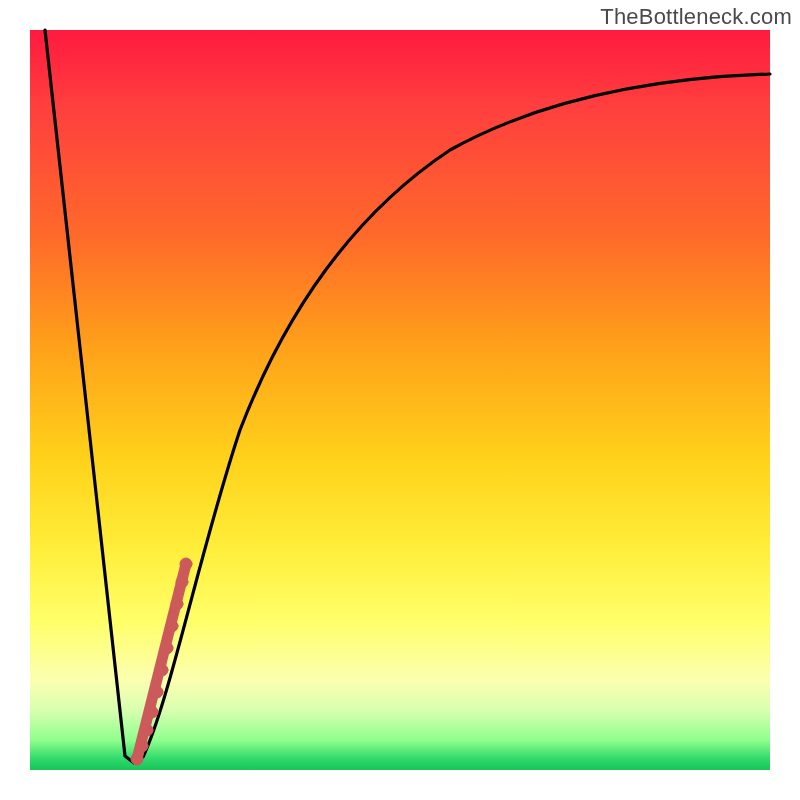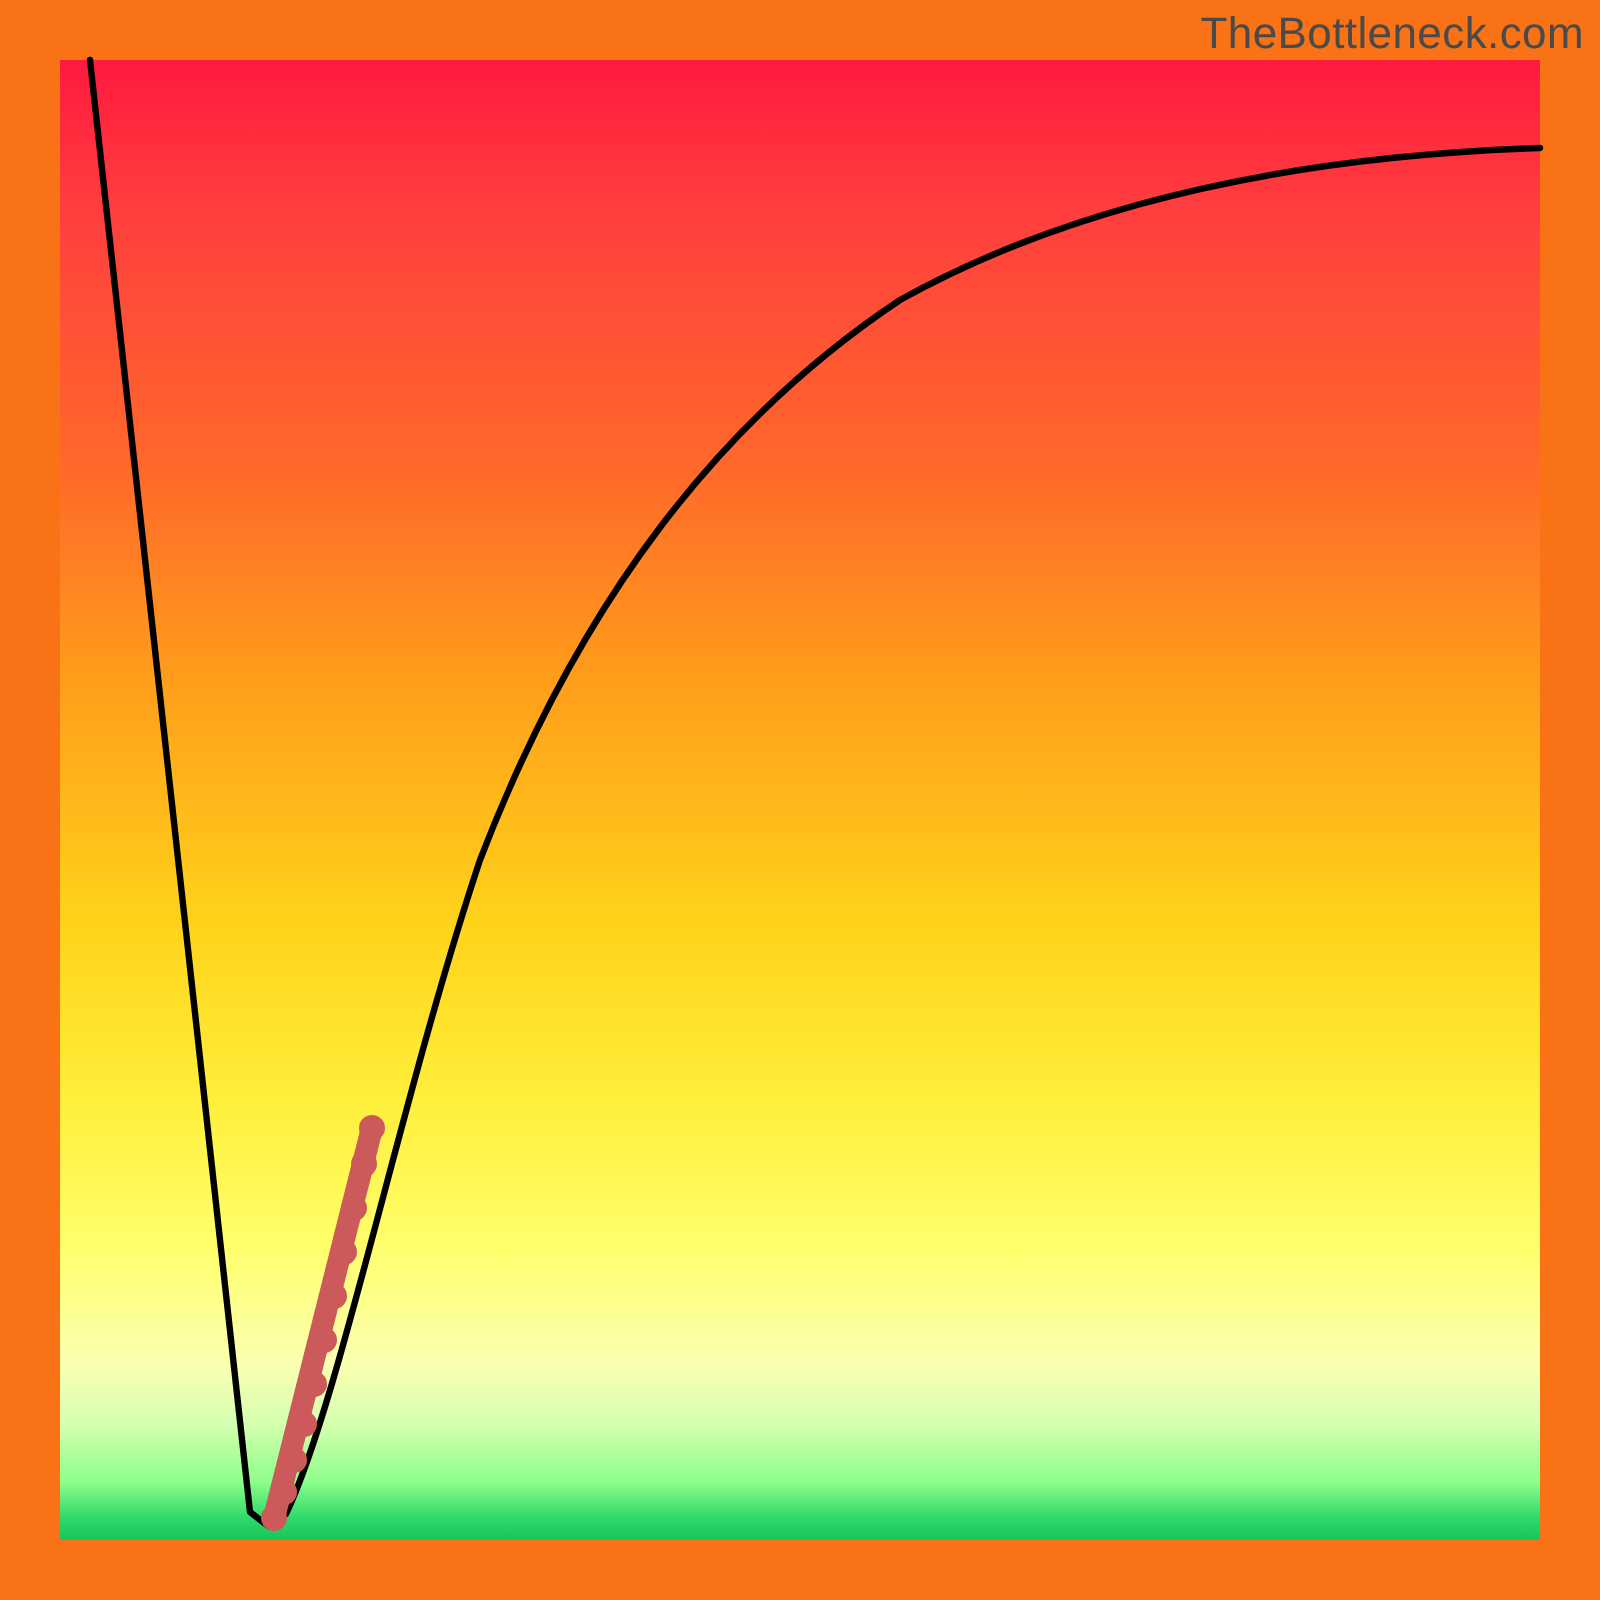--- a/index.html
+++ b/index.html
@@ -10,21 +10,21 @@
     background: #000;
     overflow: hidden;
     font-family: Arial, Helvetica, sans-serif;
   }
   .frame {
     position: absolute;
     left: 0;
     top: 0;
     width: 800px;
     height: 800px;
-    background: #f97316;
+    background: #ffffff;
   }
   .plot {
     position: absolute;
     left: 30px;
     top: 30px;
     width: 740px;
     height: 740px;
     
     background: linear-gradient(
       to bottom,

